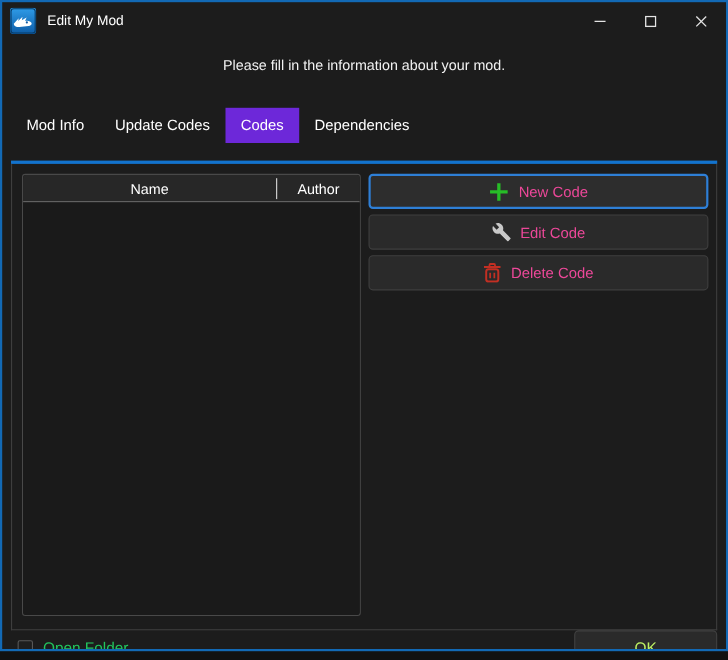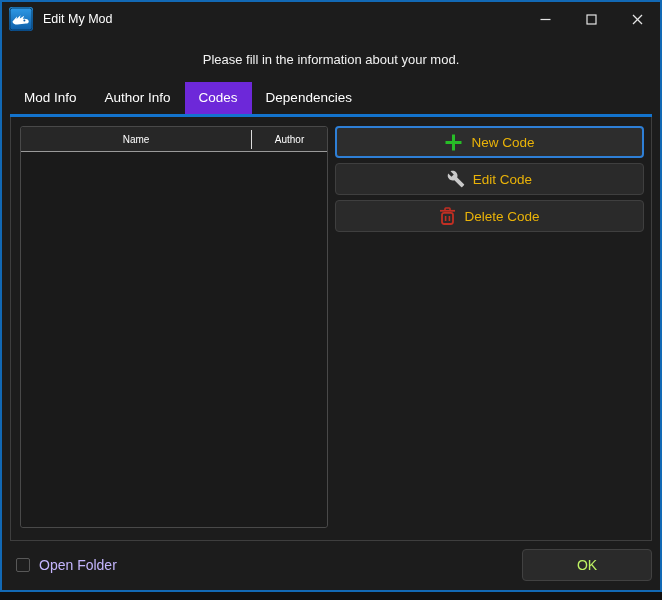--- a/index.html
+++ b/index.html
@@ -24,21 +24,21 @@
     width: 46px; height: 100%;
     display: flex; align-items: center; justify-content: center;
     color: #e4e4e4; cursor: default;
   }
 
   
   .subtitle-row { height: 46px; flex: 0 0 auto; display: flex; align-items: center; justify-content: center; }
   .subtitle { font-size: 13px; color: #f2f2f2; }
 
   
-  .tabbar { margin: 0 8px; height: 32px; display: flex; flex: 0 0 auto; }
+  .tabbar { margin: 16px 8px; height: 32px; display: flex; flex: 0 0 auto; }
   .tab {
     padding: 0 14px; line-height: 32px;
     font-size: 13.5px; color: #ffffff; white-space: nowrap;
   }
   .tab.selected { background: #6d28d9; }
   .tab-underline { height: 3px; margin: 0 8px; background: #1373cd; flex: 0 0 auto; }
 
   
   .tab-content {
     margin: 0 8px; flex: 0 0 auto; height: 424px;
@@ -55,47 +55,47 @@
     display: flex; flex-direction: column;
     flex: 0 0 auto;
   }
   .table-header {
     height: 25px; flex: 0 0 auto;
     background: #272727;
     border-bottom: 1px solid #9a9a9a;
     border-radius: 3px 3px 0 0;
     display: flex; align-items: center;
   }
-  .th { font-size: 10px; color: #ffffff; text-align: center; }
+  .th { font-size: 13px; color: #ffffff; text-align: center; }
   .th-name { width: 230px; }
   .col-divider { width: 1px; height: 19px; background: #dcdcdc; flex: 0 0 auto; }
   .th-author { flex: 1; }
   .table-body { flex: 1; background: #1a1a1a; border-radius: 0 0 3px 3px; }
 
   
   .actions { flex: 1; margin-left: 7px; display: flex; flex-direction: column; gap: 5px; }
   .action-btn {
     height: 32px; flex: 0 0 auto;
     background: #2a2a2a;
     border: 1px solid #3f3f3f; border-radius: 4px;
-    color: #eab308; font-size: 13.5px;
+    color: #ec4899; font-size: 13.5px;
     display: flex; align-items: center; justify-content: center; gap: 8px;
     cursor: default;
   }
   .action-btn.primary { border: 2px solid #2e7fd6; background: #2d2d2d; }
   .btn-icon { display: flex; align-items: center; }
 
   
   .footer { flex: 1; display: flex; align-items: center; padding: 0 8px 2px 14px; }
   .checkbox {
     width: 14px; height: 14px;
     border: 1px solid #585858; border-radius: 2px;
     background: #1e1e1e; flex: 0 0 auto;
   }
-  .checkbox-label { margin-left: 9px; font-size: 14px; color: #c4b5fd; }
+  .checkbox-label { margin-left: 9px; font-size: 14px; color: #22c55e; }
   .footer-buttons { margin-left: auto; display: flex; gap: 11px; }
   .footer-btn {
     height: 32px;
     background: #2a2a2a;
     border: 1px solid #414141; border-radius: 4px;
     color: #bef264; font-size: 14px;
     font-family: "Liberation Sans", sans-serif;
     display: flex; align-items: center; justify-content: center;
     cursor: default;
     text-align: right;
@@ -145,21 +145,21 @@
       </div>
     </div>
   </div>
 
   <div class="subtitle-row">
     <span class="subtitle">Please fill in the information about your mod.</span>
   </div>
 
   <div class="tabbar">
     <div class="tab">Mod Info</div>
-    <div class="tab">Author Info</div>
+    <div class="tab">Update Codes</div>
     <div class="tab selected">Codes</div>
     <div class="tab">Dependencies</div>
   </div>
   <div class="tab-underline"></div>
 
   <div class="tab-content">
 
     <div class="codes-table">
       <div class="table-header">
         <div class="th th-name">Name</div>

